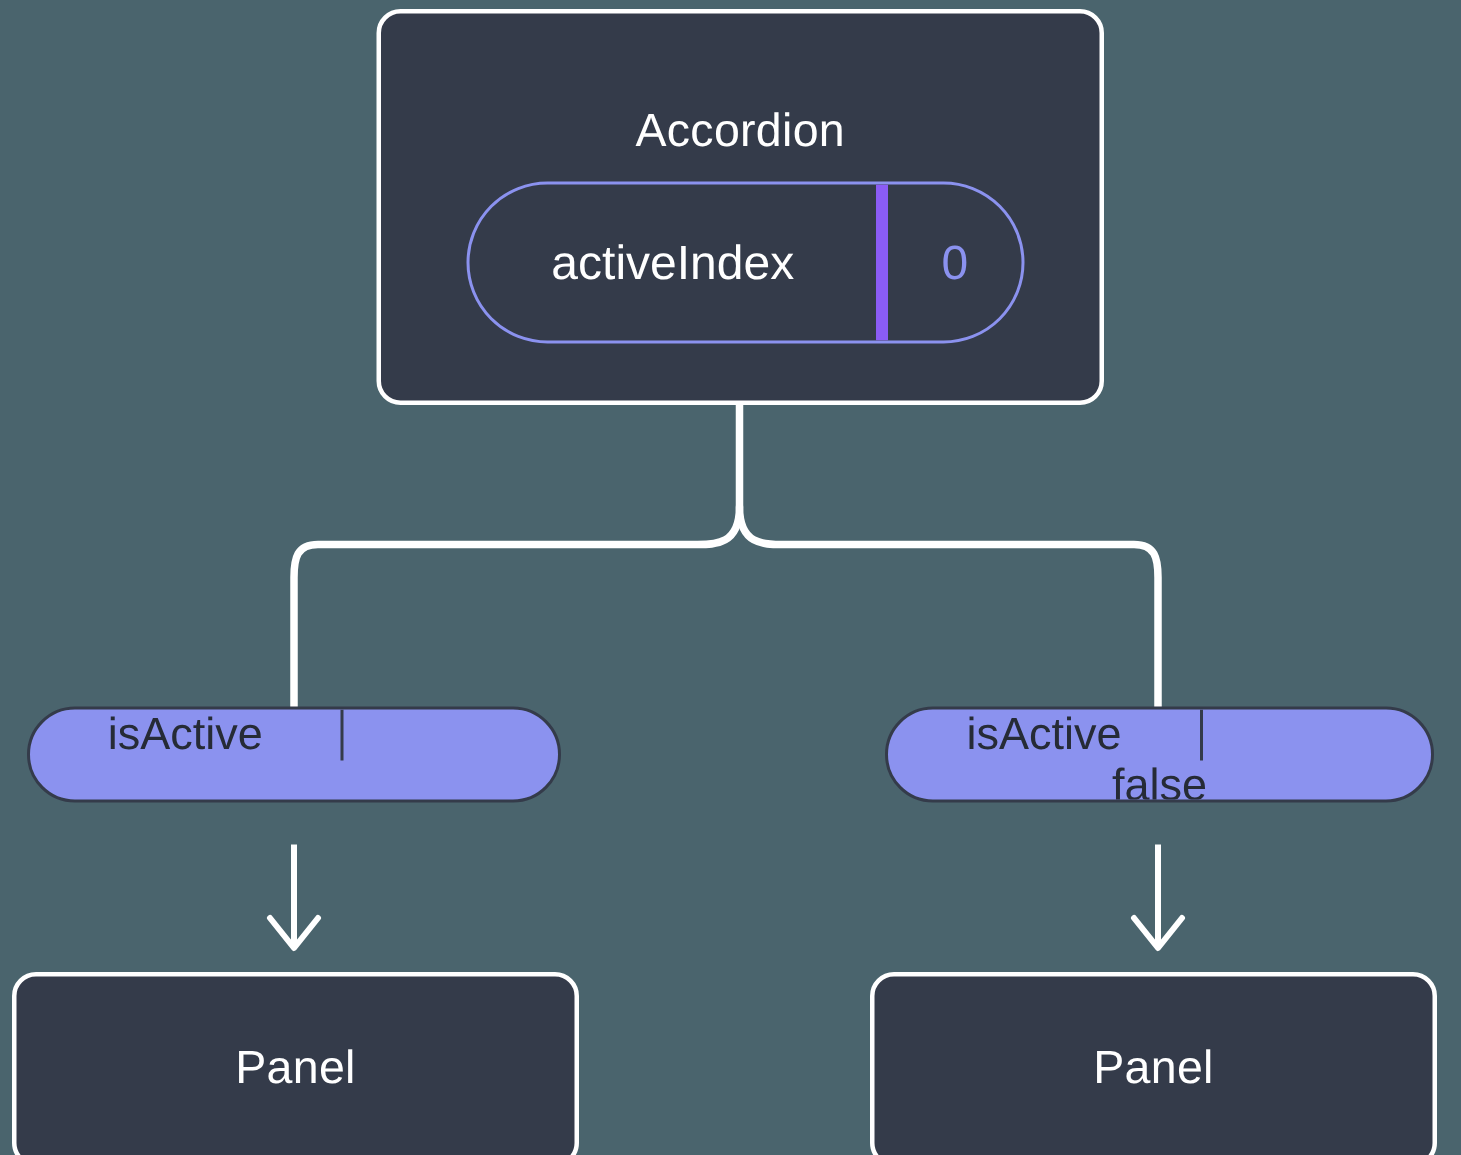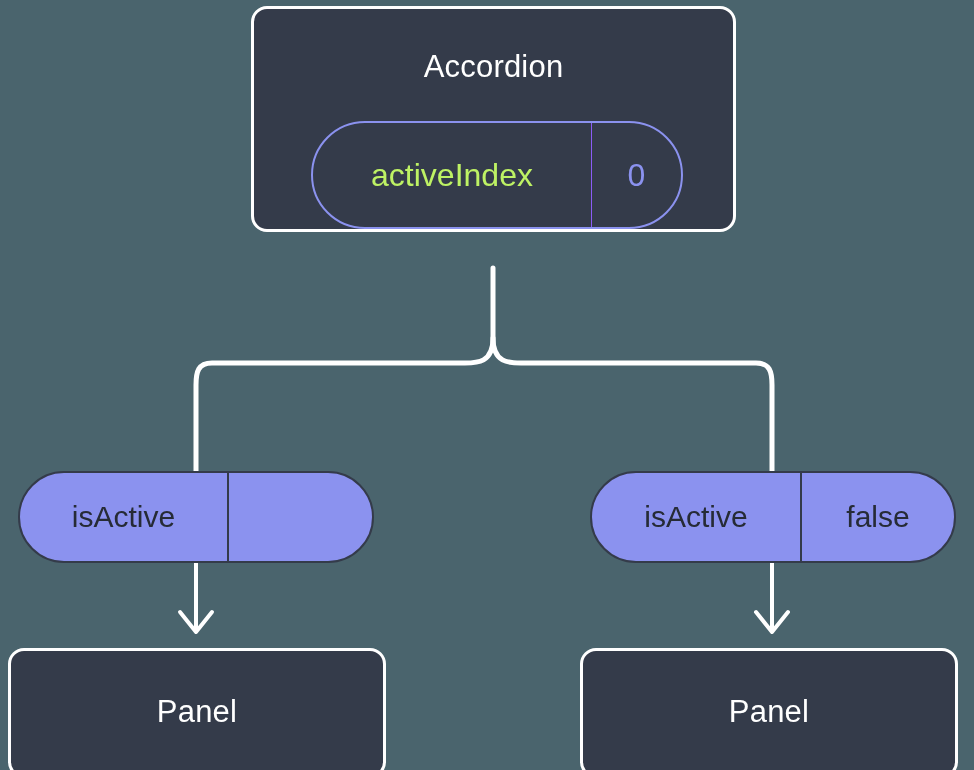--- a/index.html
+++ b/index.html
@@ -39,22 +39,22 @@
     color: #ffffff;
     font-size: 31px;
     letter-spacing: 0.2px;
     white-space: nowrap;
   }
 
   #accordion-box {
     left: 251px;
     top: 6px;
     width: 485px;
-    height: 226px;
-    padding-top: 40px;
+    height: 264px;
+    padding-top: 60px;
   }
 
   .panel-box {
     top: 648px;
     width: 378px;
     height: 130px;
     justify-content: flex-start;
     padding-top: 43px;
   }
   #panel-left-box  { left: 8px; }
@@ -80,41 +80,42 @@
   #state-pill {
     left: 57px;
     top: 112px;
     width: 372px;
     height: 108px;
     border: 2px solid #8b92ef;
     background: transparent;
   }
   #state-pill .pill-key {
     width: 279px;
-    color: #bef264;
+    color: #ffffff;
     font-size: 32px;
-    border-right: 1px solid #8b5cf6;
+    border-right: 8px solid #8b5cf6;
   }
   #state-pill .pill-val {
     flex: 1;
     color: #8b92ef;
     font-size: 32px;
   }
 
   
   .prop-pill {
     position: absolute;
     box-sizing: border-box;
     display: flex;
     align-items: stretch;
-    height: 92px;
+    height: 64px;
     border-radius: 999px;
     background: #8b92ef;
     border: 2px solid #343b4a;
     overflow: hidden;
+    flex-direction: column;
   }
   .prop-pill .pill-key,
   .prop-pill .pill-val {
     color: #262b36;
     font-size: 30px;
   }
   .prop-pill .pill-key {
     border-right: 2px solid #343b4a;
   }
 

